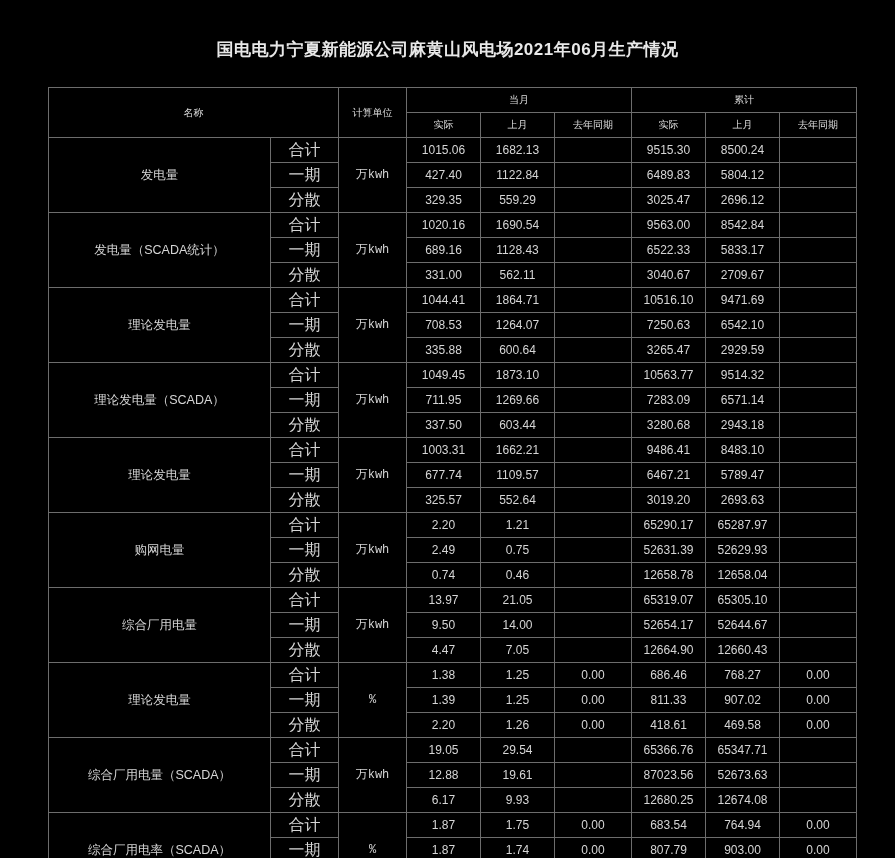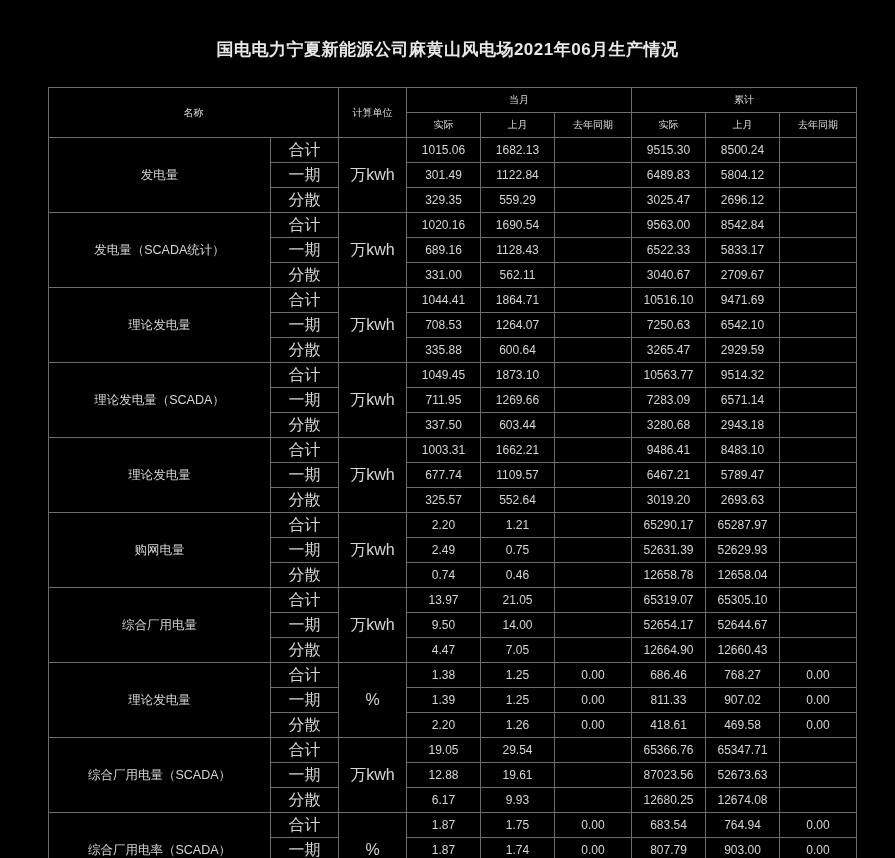--- a/index.html
+++ b/index.html
@@ -53,21 +53,22 @@
   table.report th {
     font-size: 10px;
     color: #dedede;
     margin-left: 36px;
   }
   td.name-cell {
     font-size: 12.5px;
     color: #dedede;
   }
   td.unit-cell {
-    font-size: 16px;
+    font-size: 12px;
+    font-family: Liberation Mono, monospace;
   }
   td.sub-cell {
     font-size: 16px;
   }
   td.num {
     font-size: 12px;
     color: #d2d2d2;
   }
   col.c-name   { width: 222px; }
   col.c-sub    { width: 68px; }
@@ -122,21 +123,21 @@
             <td class="unit-cell" rowspan="3">万kwh</td>
             <td class="num">1015.06</td>
             <td class="num">1682.13</td>
             <td class="num"></td>
             <td class="num">9515.30</td>
             <td class="num">8500.24</td>
             <td class="num"></td>
           </tr>
           <tr>
             <td class="sub-cell">一期</td>
-            <td class="num">301.49</td>
+            <td class="num">427.40</td>
             <td class="num">1122.84</td>
             <td class="num"></td>
             <td class="num">6489.83</td>
             <td class="num">5804.12</td>
             <td class="num"></td>
           </tr>
           <tr>
             <td class="sub-cell">分散</td>
             <td class="num">329.35</td>
             <td class="num">559.29</td>

